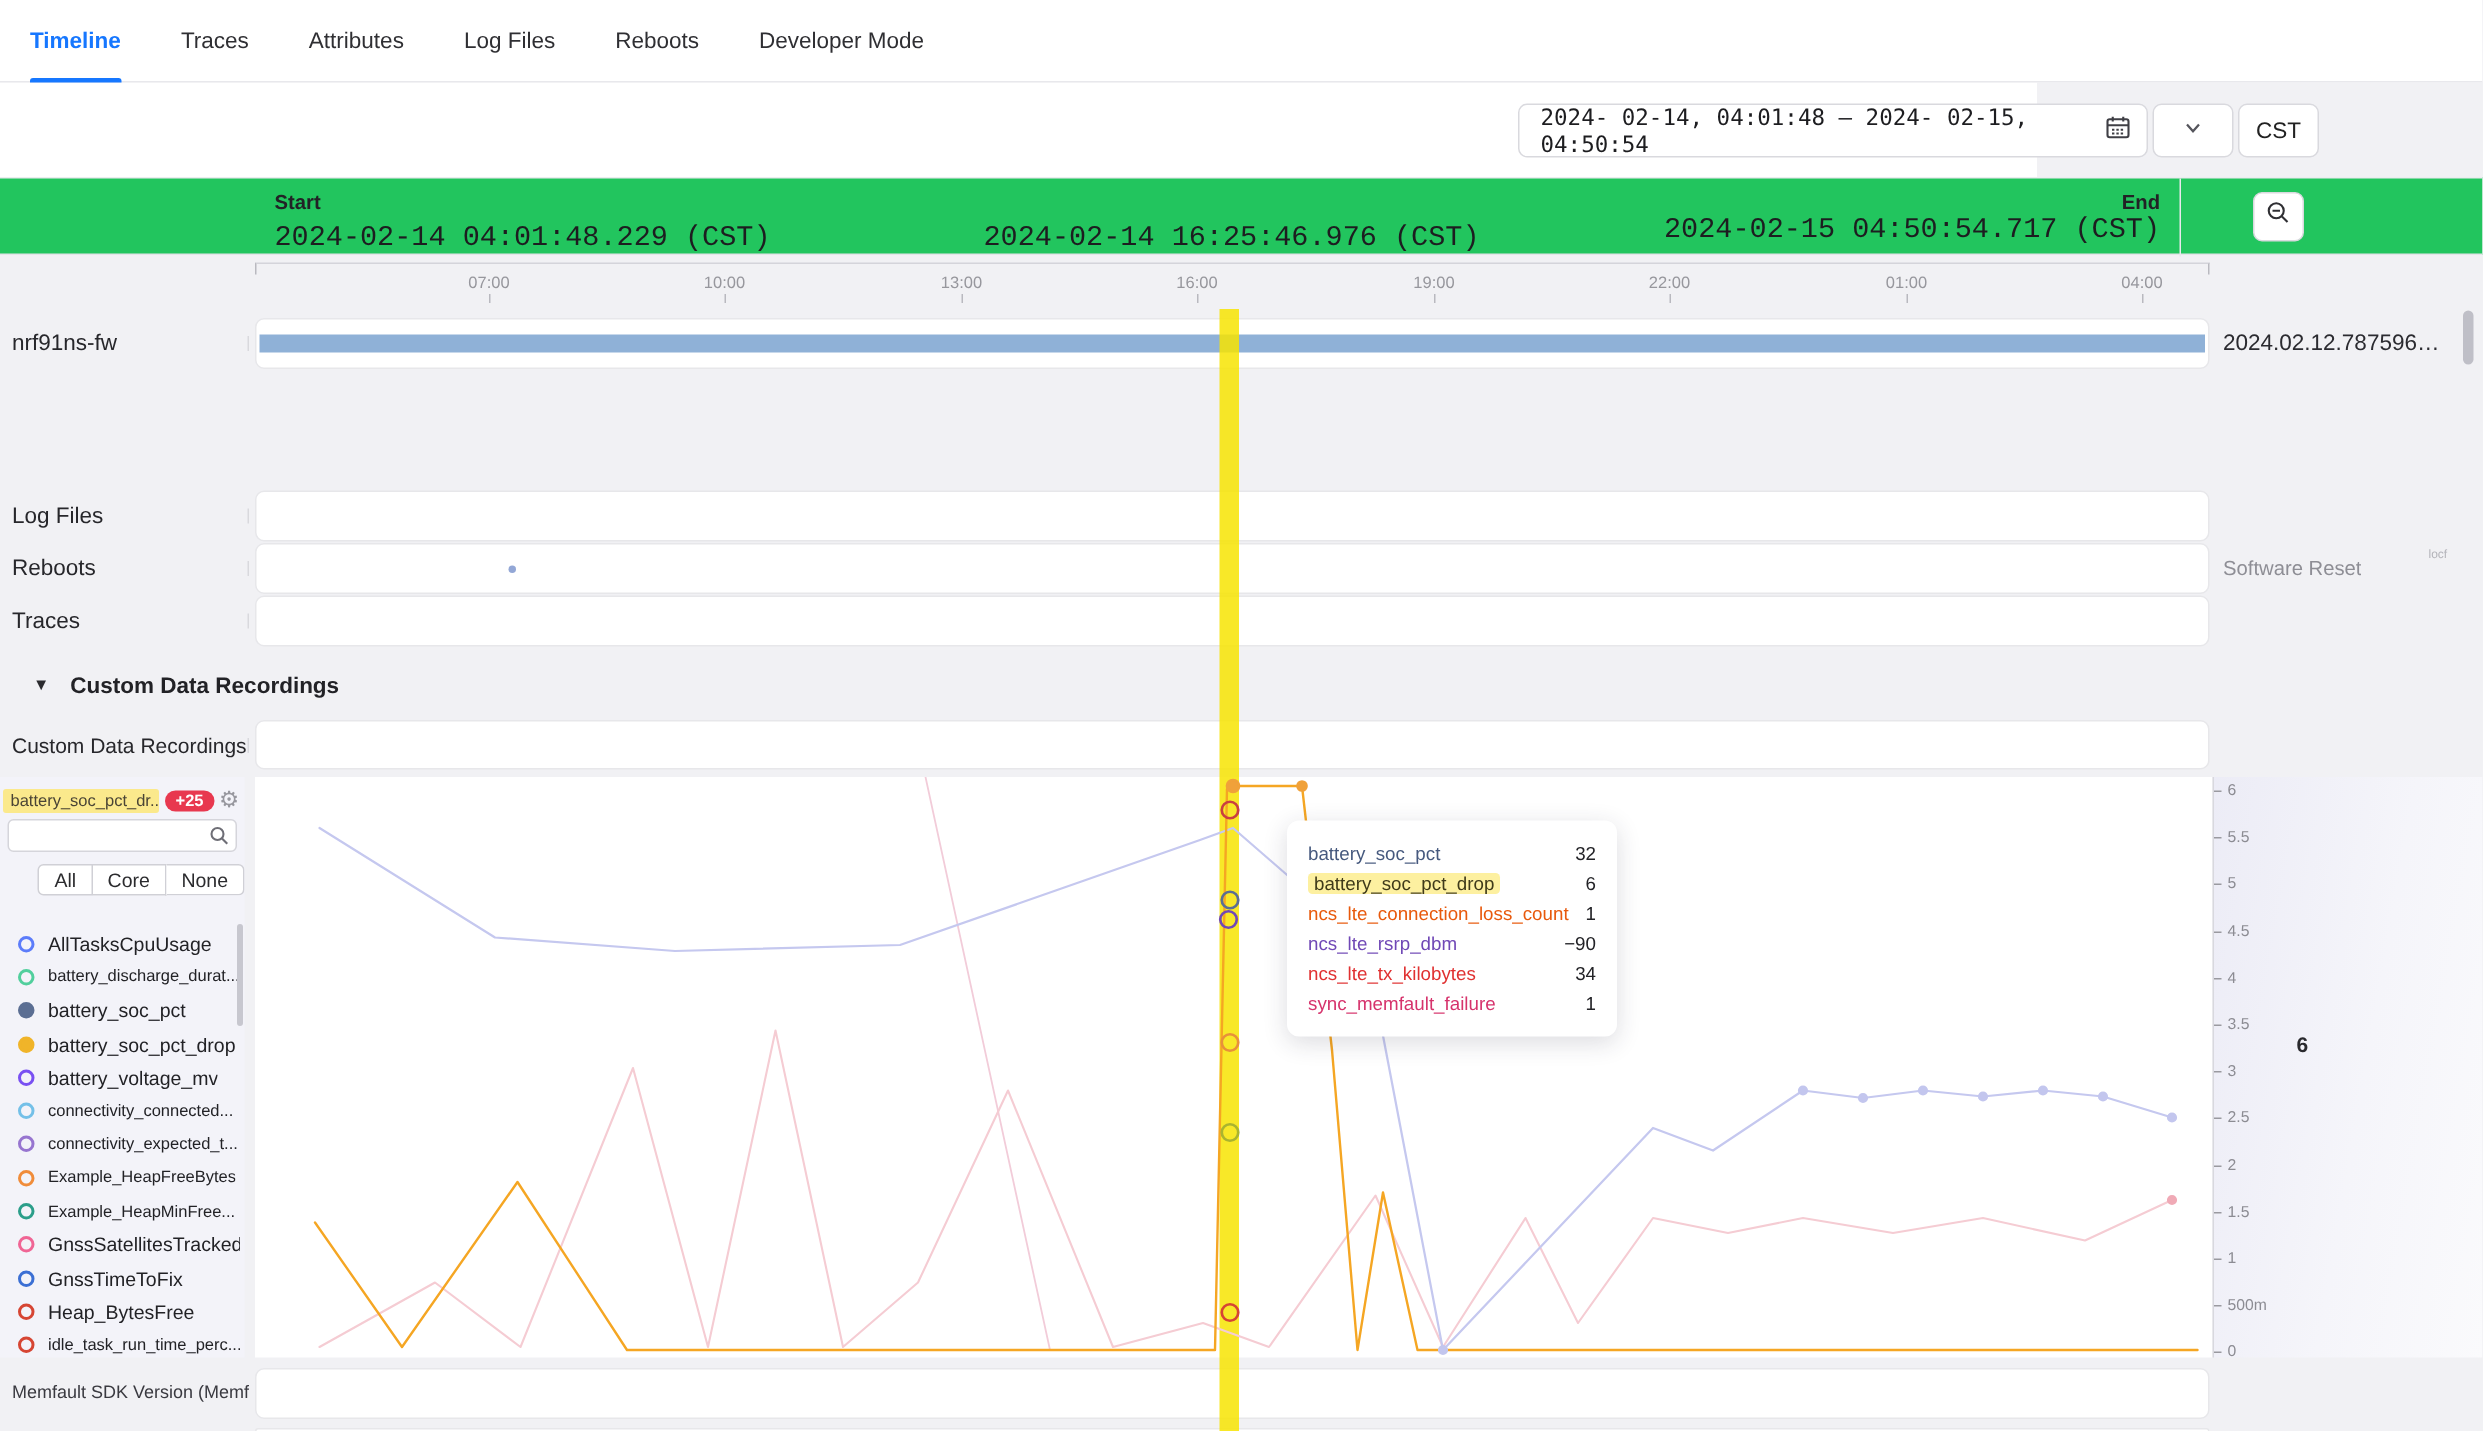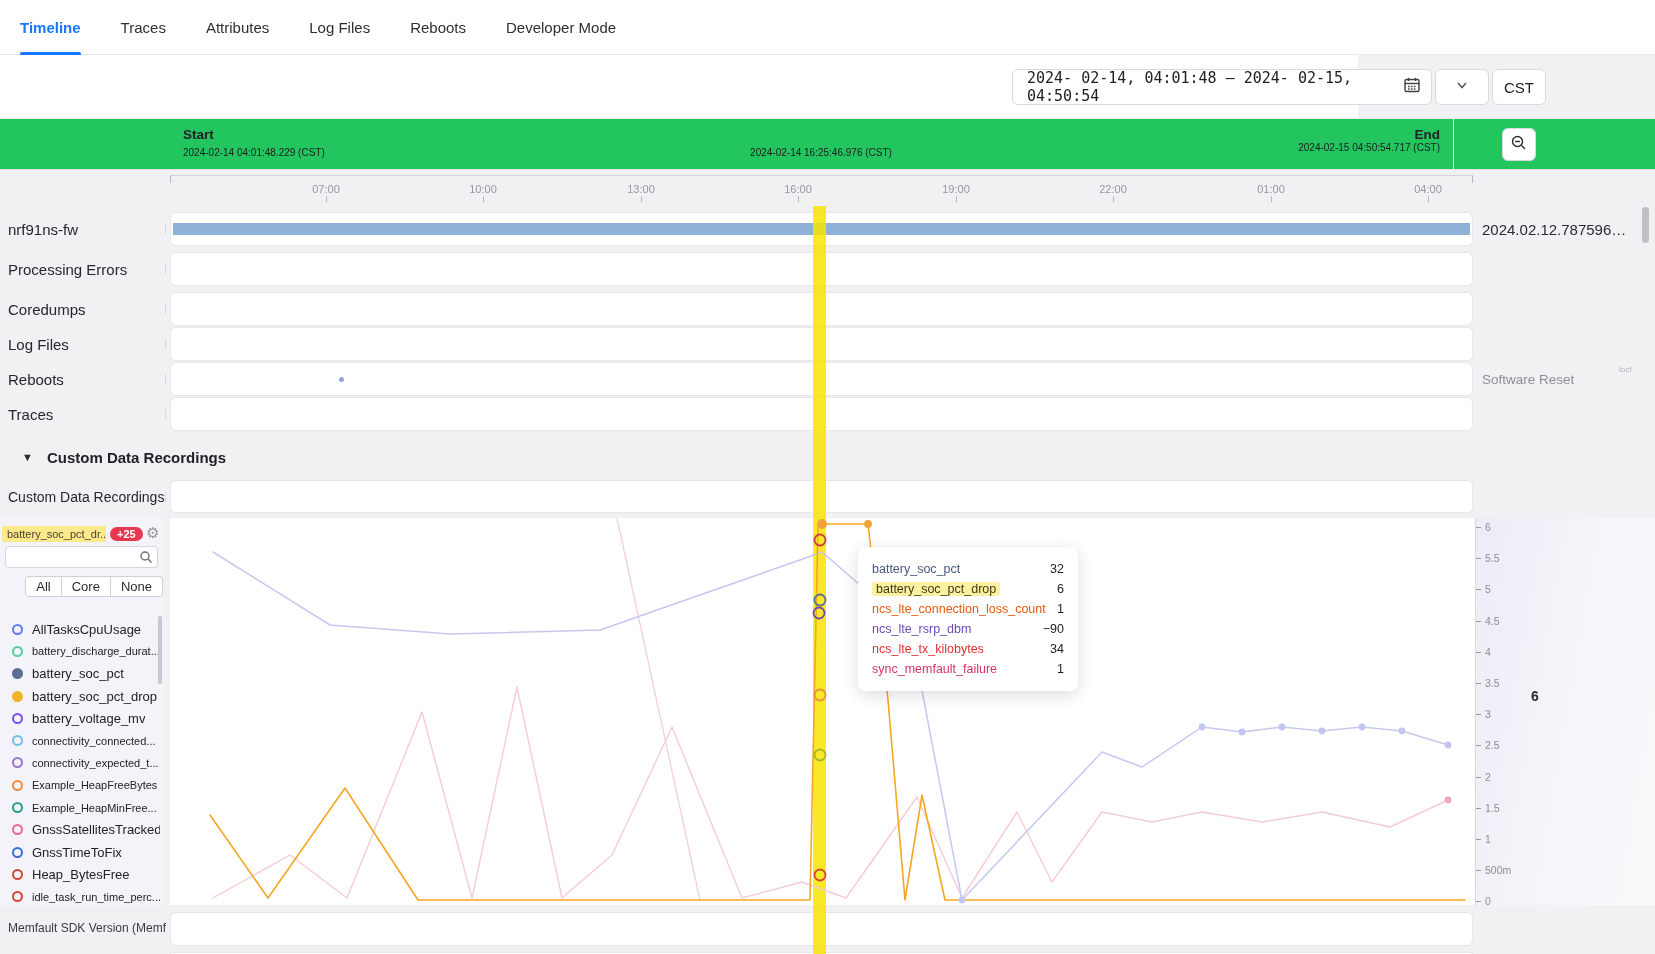--- a/index.html
+++ b/index.html
@@ -25,21 +25,21 @@
     align-items:center; }
   .dr-input { width:420px; padding:0 10px 0 14px; justify-content:space-between;
     font-family:"DejaVu Sans Mono", monospace; font-size:15px; color:#1d1d20; cursor:text; }
   .dr-chev  { width:54px; justify-content:center; cursor:pointer; color:#55555c; }
   .dr-cst   { width:54px; justify-content:center; font-size:15px; color:#222; cursor:pointer; }
 
   
   .rangehead { position:absolute; left:0; top:118px; width:1655px; height:52px;
     background:#22c55e; border-top:1px solid #ececf0; border-bottom:1px solid #e4e4e8; z-index:3;}
   .rh-label { font-size:13.5px; font-weight:700; color:#222226; }
-  .rh-time  { font-family:Liberation Sans, sans-serif; font-size:10px; color:#1d1d20; }
+  .rh-time  { font-family:Liberation Mono, monospace; font-size:19px; color:#1d1d20; }
   .rh-div   { position:absolute; left:1453px; top:0; width:1px; height:52px; background:#e8e8ec; }
   .iconbtn { border:1px solid #d9d9de; border-radius:6px; background:#fff;
     display:flex; align-items:center; justify-content:center; cursor:pointer; }
 
   
   .axis-line { position:absolute; left:170px; top:175px; width:1303px; height:8px;
     border-top:1px solid #d4d4da; border-left:1px solid #b9b9bf; border-right:1px solid #b9b9bf; }
   .xtick { position:absolute; top:183px; transform:translateX(-50%);
     font-size:11px; color:#97979d; }
   .xtickmark { position:absolute; top:196px; width:1px; height:6px; background:#b9b9bf; }
@@ -206,31 +206,21 @@
 
   <div class="trow" style="top:212px">
     <span class="trow-label">nrf91ns-fw</span>
     <span class="grab"></span>
     <div class="track">
       <div class="fw-bar"></div>
     </div>
     <span class="row-annot">2024.02.12.787596…</span>
   </div>
 
-  <div class="trow" style="top:252px">
-    <span class="trow-label">Processing Errors</span>
-    <span class="grab"></span>
-    <div class="track"></div>
-  </div>
-
-  <div class="trow" style="top:292px">
-    <span class="trow-label">Coredumps</span>
-    <span class="grab"></span>
-    <div class="track"></div>
-  </div>
+
 
   <div class="trow" style="top:327px">
     <span class="trow-label">Log Files</span>
     <span class="grab"></span>
     <div class="track"></div>
   </div>
 
   <div class="trow" style="top:362px">
     <span class="trow-label">Reboots</span>
     <span class="grab"></span>

